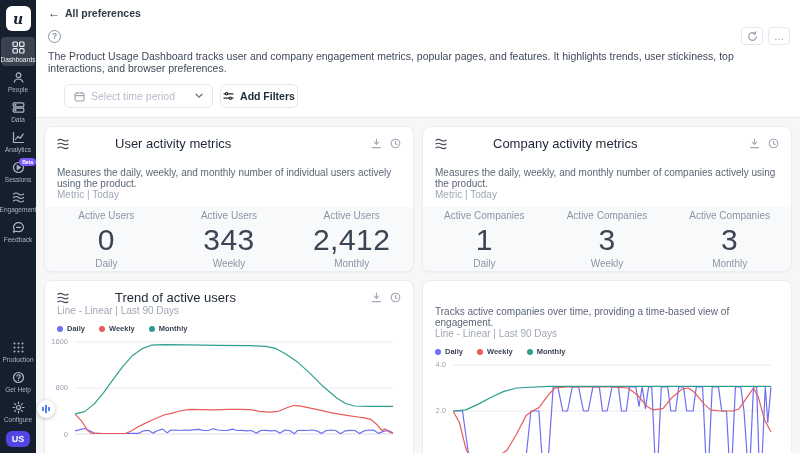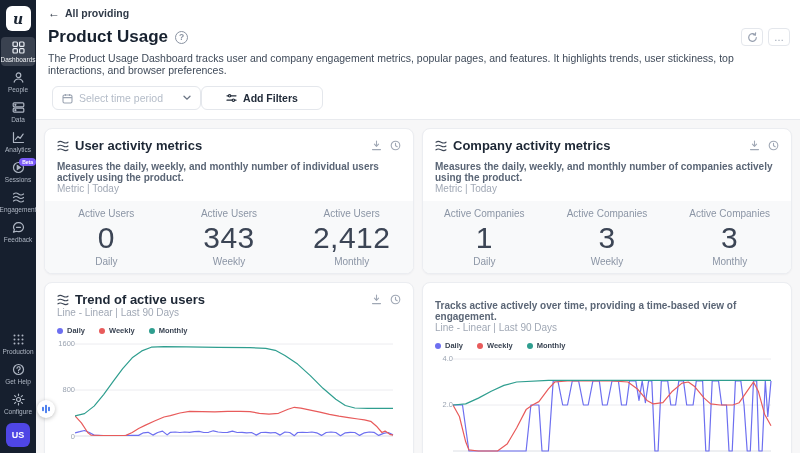--- a/index.html
+++ b/index.html
@@ -9,63 +9,63 @@
   
   .sidebar { width:36px; background:#161f2e; display:flex; flex-direction:column; align-items:center; padding:6px 0 6px; flex-shrink:0; }
   .logo { width:25px; height:25px; background:#fff; border-radius:6px; display:flex; align-items:center; justify-content:center; font-family:"DejaVu Serif",serif; font-style:italic; font-weight:bold; font-size:14px; color:#1b2533; margin-bottom:6px; }
   .nav-item { width:34px; padding:4px 0 3px; display:flex; flex-direction:column; align-items:center; gap:2px; cursor:pointer; position:relative; border-radius:4px; margin-bottom:1px; }
   .nav-item .lbl { font-size:6.5px; color:#aeb6c3; white-space:nowrap; }
   .nav-item.active { background:#3a4250; }
   .nav-item.active .lbl { color:#f1f3f6; }
   .nav-item svg { display:block; }
   .beta-badge { position:absolute; top:1px; right:-1px; background:#7a5af8; color:#fff; font-size:5px; font-weight:bold; padding:1px 3px; border-radius:5px; }
   .spacer { flex:1; }
-  .avatar { width:24px; height:24px; border-radius:6px; background:#4f46e5; color:#fff; font-size:9px; font-weight:bold; display:flex; align-items:center; justify-content:center; margin-top:4px; }
+  .avatar { width:24px; height:16px; border-radius:6px; background:#4f46e5; color:#fff; font-size:9px; font-weight:bold; display:flex; align-items:center; justify-content:center; margin-top:4px; }
 
   
   .main { flex:1; display:flex; flex-direction:column; min-width:0; }
   .top { padding:6px 10px 0 12px; background:#fff; }
   .backrow { display:flex; align-items:center; gap:5px; font-size:10.5px; font-weight:bold; color:#303a48; cursor:pointer; width:fit-content; }
   .back-arrow { font-size:12px; color:#303a48; }
   .titlerow { display:flex; align-items:center; gap:7px; margin-top:7px; }
   .page-title { font-size:17px; font-weight:bold; color:#17212f; }
   .help-circ { width:13px; height:13px; border:1.2px solid #8a93a2; border-radius:50%; color:#8a93a2; font-size:8.5px; font-weight:bold; display:flex; align-items:center; justify-content:center; cursor:pointer; }
   .hdr-actions { margin-left:auto; display:flex; gap:5px; }
   .sq-btn { width:22px; height:18px; border:1px solid #e4e7ec; border-radius:4px; background:#fff; display:flex; align-items:center; justify-content:center; color:#98a1b0; cursor:pointer; font-size:10px; }
   .descr { font-size:10.5px; color:#3f4a59; margin-top:5px; }
-  .filterrow { display:flex; margin:10px 4px 9px; }
+  .filterrow { display:flex; gap:7px; margin:10px 16px 9px; }
   .select-box { display:flex; align-items:center; gap:6px; border:1px solid #e4e7ec; border-radius:6px; height:24px; padding:0 9px; cursor:pointer; background:#fff; }
   .select-box .ph { font-size:10.5px; color:#b4bcc8; }
-  .btn { display:flex; align-items:center; gap:6px; border:1px solid #e4e7ec; border-radius:6px; height:24px; padding:0 24px; background:#fff; cursor:pointer; font-size:10.5px; font-weight:bold; color:#222c3a; }
+  .btn { display:flex; align-items:center; gap:6px; border:1px solid #e4e7ec; border-radius:6px; height:24px; padding:0 2px; background:#fff; cursor:pointer; font-size:10.5px; font-weight:bold; color:#222c3a; }
 
   .content { flex:1; background:#f7f7f8; border-top:1px solid #e8eaee; padding:8px; display:grid; grid-template-columns:1fr 1fr; gap:8px; align-content:start; }
 
   .card { background:#fff; border:1px solid #ebedf1; border-radius:8px; box-shadow:0 1px 2px rgba(16,24,40,.04); overflow:hidden; display:flex; flex-direction:column; }
   .card.metric { height:146px; }
   .card.chart { height:196px; }
   .card-head { padding:9px 12px 0; }
   .card-titlerow { display:flex; align-items:center; gap:6px; }
-  .card-title { font-size:13px; font-weight:bold; color:#1d2735; }
+  .card-title { font-size:13px; font-weight:normal; color:#1d2735;margin-left:40px; }
   .card-icons { margin-left:auto; display:flex; gap:8px; }
   .card-icons svg { cursor:pointer; }
-  .card-desc { font-size:10px; color:#5b6676; margin-top:8px;font-weight:bold; }
+  .card-desc { font-size:10px; color:#5b6676; margin-top:16px; }
   .card-meta { font-size:10px; color:#a0a8b5; margin-top:0; }
 
   .stats { flex:1; background:#f8f9fa; margin-top:7px; display:flex; align-items:center;justify-content:flex-end; }
   .stat { flex:1; text-align:center; }
   .stat .sl { font-size:10px; color:#8b95a5; }
   .stat .sv { font-size:30px; font-weight:500; color:#3c4555; margin:2px 0 1px; letter-spacing:.5px; }
 
   .legend { display:flex; gap:14px; padding:8px 12px 2px; }
   .legend-item { display:flex; align-items:center; gap:4px; }
   .legend-dot { width:6px; height:6px; border-radius:50%; }
   .legend-lbl { font-size:7.5px; font-weight:bold; color:#3a4453; }
   .chart-zone { display:flex; padding:4px 10px 0 6px; }
   .ylabels { width:24px; position:relative; }
-  .ylabels span { position:absolute; right:0; font-size:7.5px; color:#9aa3b1; }
+  .ylabels span { position:absolute; right:7px; font-size:7.5px; color:#9aa3b1; }
   .ylabels .yt0 { top:-2px; } .ylabels .yt1 { top:calc(50% - 5px); } .ylabels .yt2 { bottom:-2px; }
   .plot { flex:1; }
 
   .float-btn { position:absolute; left:37px; top:400px; width:18px; height:18px; background:#fff; border-radius:50%; box-shadow:0 1px 4px rgba(0,0,0,.25); display:flex; align-items:center; justify-content:center; cursor:pointer; z-index:5; }
 </style>
 </head>
 <body>
 
 <nav class="sidebar">
   <div class="logo">u</div>
@@ -177,24 +177,23 @@
       </svg>
     <span class="lbl">Configure</span>
   </div>
   <div class="avatar">US</div>
 </nav>
 
 <main class="main">
   <div class="top">
     <div class="backrow">
       <span class="back-arrow">←</span>
-      <span>All providing</span>
+      <span>All preferences</span>
     </div>
     <div class="titlerow">
-      <h1 class="page-title">Product Usage</h1>
       <span class="help-circ">?</span>
       <div class="hdr-actions">
         <button class="sq-btn">
           <svg width="11" height="11" viewBox="0 0 11 11">
               <g fill="none" stroke="#98a1b0" stroke-width="1.2" stroke-linecap="round">
                 <path d="M9.3 5.5a3.8 3.8 0 1 1-1.1-2.7"></path>
                 <path d="M8.6 0.9l-.3 2.1-2.1-.4"></path>
               </g>
             </svg>
         </button>
@@ -380,21 +379,21 @@
             <polyline points="0.0,91.8 4.8,90.7 9.5,89.5 14.3,91.5 19.1,94.1 28.6,94.5 38.2,94.5 47.7,94.5 57.2,94.3 63.6,94.4 68.4,91.8 73.1,91.3 77.9,94.1 82.7,91.5 87.5,90.1 92.2,93.9 95.4,91.3 100.2,91.0 104.9,91.5 109.7,91.0 114.5,91.3 119.3,90.7 124.0,90.4 128.8,91.5 133.6,91.3 138.3,89.8 143.1,91.0 147.9,91.5 152.6,91.3 157.4,90.1 162.2,91.5 167.0,91.3 171.7,91.8 176.5,91.5 181.3,94.1 186.0,91.5 190.8,91.3 195.6,91.8 200.3,91.5 205.1,94.1 209.9,91.0 214.7,91.5 219.4,94.7 222.6,91.5 227.4,91.3 232.1,91.5 236.9,91.0 241.7,91.8 246.5,94.4 251.2,91.5 256.0,91.0 260.8,91.5 265.5,94.7 270.3,91.8 275.1,91.3 279.8,91.5 284.6,94.4 289.4,91.8 294.2,91.0 298.9,91.3 303.7,94.4 308.5,92.4 313.2,91.5 318.0,93.9" fill="none" stroke="#6d6ff0" stroke-width="1.2" stroke-linejoin="round"></polyline>
             <polyline points="0.0,74.9 6.4,81.8 12.7,91.5 15.9,94.1 25.4,94.5 38.2,94.5 50.9,94.4 57.2,91.5 63.6,87.5 70.0,84.4 79.5,80.0 89.0,76.0 95.4,74.6 104.9,72.0 114.5,70.3 127.2,70.6 139.9,70.9 152.6,70.4 165.4,70.3 174.9,70.6 184.4,72.3 194.0,73.1 203.5,72.3 213.1,68.3 219.4,66.3 225.8,67.1 235.3,69.1 244.9,71.1 254.4,73.4 263.9,75.2 273.5,76.6 283.0,78.0 289.4,78.9 295.7,80.3 302.1,85.8 306.9,91.5 310.1,90.1 314.8,93.3 318.0,94.1" fill="none" stroke="#e85b5b" stroke-width="1.2" stroke-linejoin="round"></polyline>
             <polyline points="0.0,74.9 9.5,72.6 19.1,65.1 28.6,53.6 38.2,40.4 47.7,27.7 57.2,16.8 66.8,9.9 76.3,6.2 89.0,5.6 111.3,5.9 143.1,6.4 174.9,6.7 190.8,7.3 200.3,9.3 209.9,14.5 222.6,23.1 235.3,34.6 248.0,47.3 260.8,58.2 270.3,64.5 279.8,67.0 292.6,67.4 318.0,67.4" fill="none" stroke="#2f9e8f" stroke-width="1.2" stroke-linejoin="round"></polyline>
           </svg>
       </div>
 
     </section>
 
     <section class="card chart">
       <div class="card-head">
-        <p class="card-desc">Tracks active actively over time, providing a time-based view of engagement.</p>
+        <p class="card-desc">Tracks active companies over time, providing a time-based view of engagement.</p>
         <p class="card-meta">Line - Linear | Last 90 Days</p>
       </div>
       <div class="legend">
         <span class="legend-item">
             <span class="legend-dot" style="background: rgb(109, 111, 240);"></span>
             <span class="legend-lbl">Daily</span>
           </span>
         <span class="legend-item">
             <span class="legend-dot" style="background: rgb(232, 91, 91);"></span>
             <span class="legend-lbl">Weekly</span>

